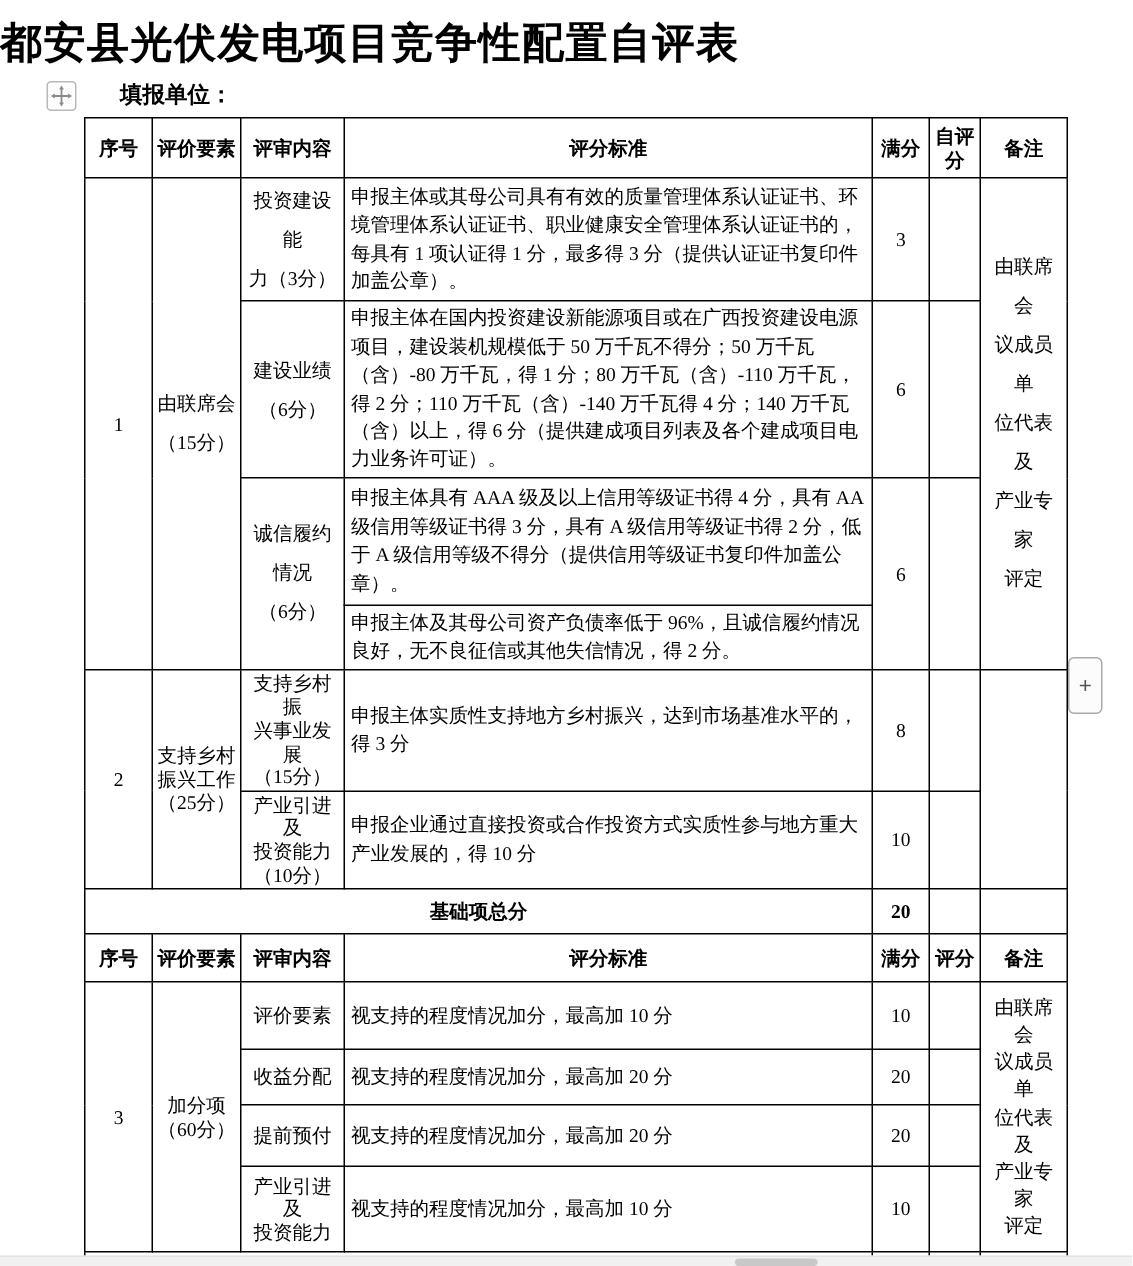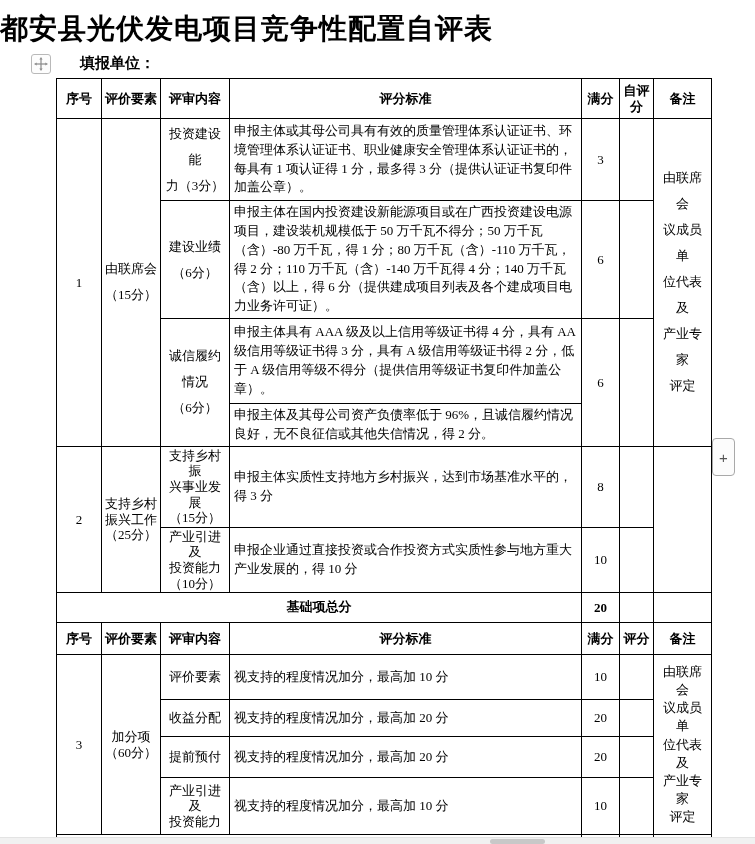--- a/index.html
+++ b/index.html
@@ -42,21 +42,21 @@
     font-weight:bold;
     font-family:"Liberation Sans","DejaVu Sans",sans-serif;
     line-height:1.2;
   }
   td.crit{text-align:left;line-height:1.45;white-space:normal;padding:2px 4px;margin-left:32px;}
   td.lh2{line-height:2.0;}
   td.lh12{line-height:1.2;}
   td.lh14{line-height:1.4;}
   td.sum{
     font-weight:bold;
-    font-family:Liberation Mono, monospace;
+    font-family:Liberation Sans, sans-serif;
   }
   td.bold{font-weight:bold;}
   .add-btn{
     position:absolute;left:712px;top:438px;width:23px;height:38px;
     border:1px solid #a9a9a9;border-radius:4px;background:#fcfcfc;
     display:flex;align-items:center;justify-content:center;
     font-family:"Liberation Sans","DejaVu Sans",sans-serif;
     font-size:15px;color:#555;box-sizing:border-box;cursor:pointer;
   }
   .h-scrollbar{

